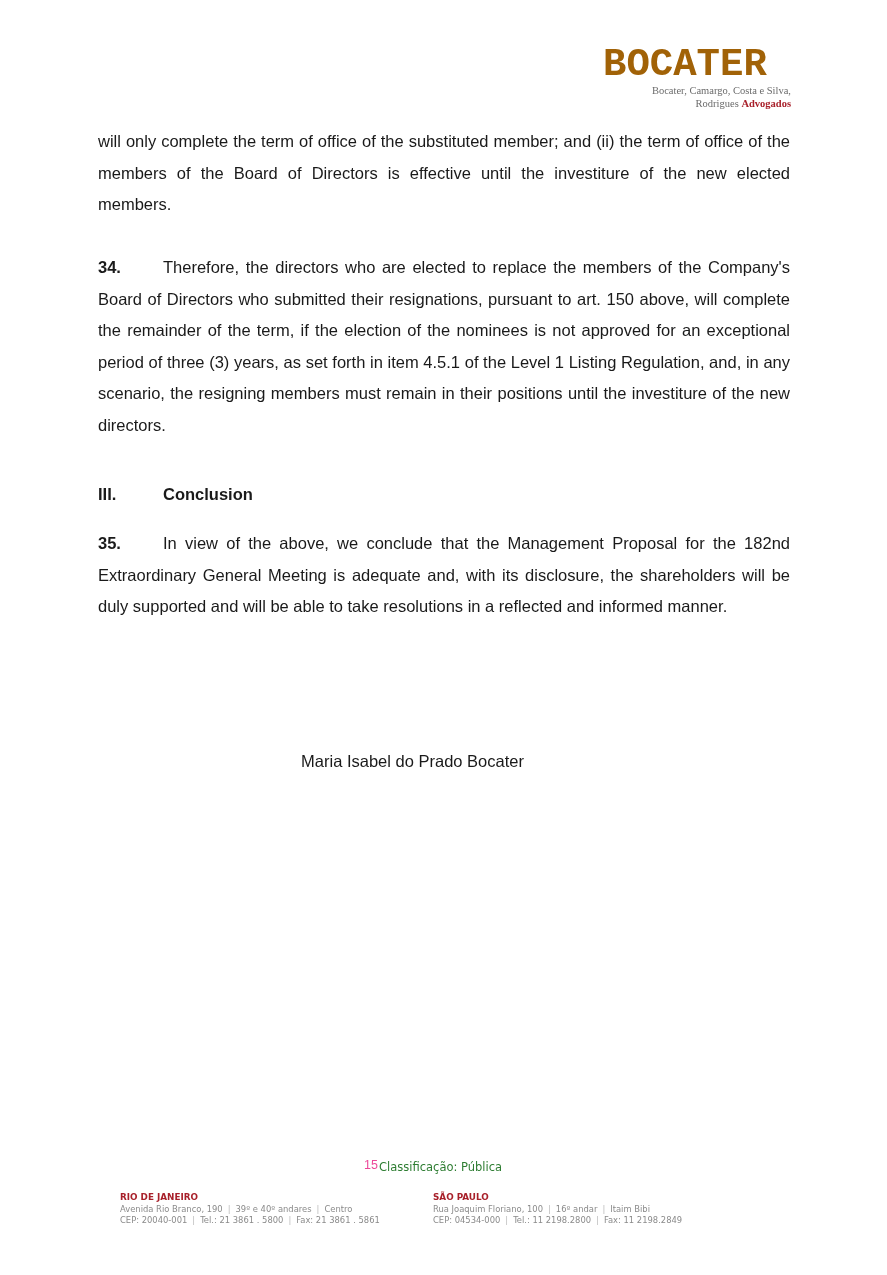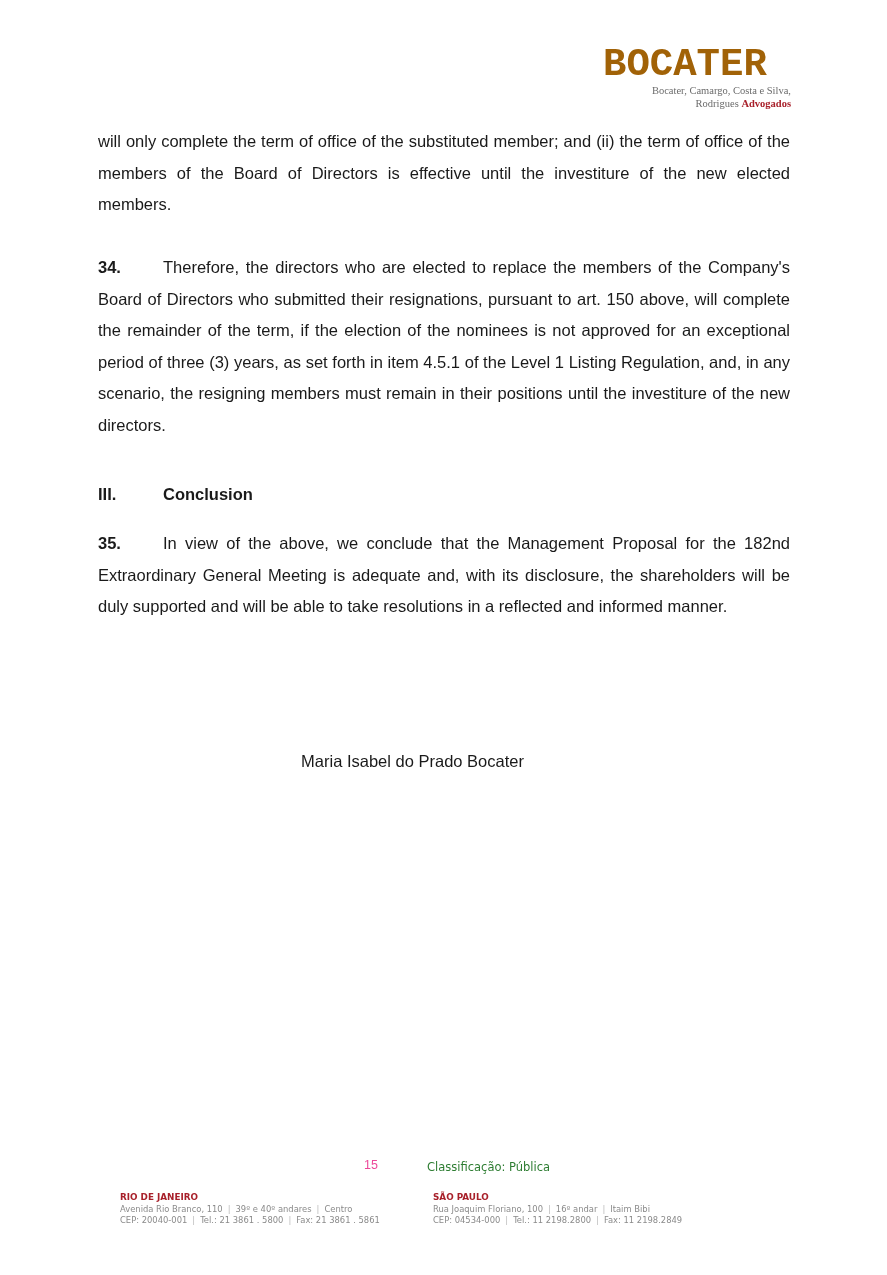--- a/index.html
+++ b/index.html
@@ -11,21 +11,21 @@
   .logo-sub { font-family: Liberation Serif, serif; font-size: 10.5px; color: #6b6b6b; line-height: 13px; }
   .logo-sub .red { color: #a8202a; font-weight: bold; }
   .para { position: absolute; left: 98px; width: 692px; font-size: 16.5px; line-height: 31.5px;
           text-align: justify; margin: 0; }
   .num { font-weight: bold; display: inline-block; width: 65px; }
   .heading { position: absolute; left: 98px; top: 466px; font-size: 16.5px; font-weight: bold; }
   .heading .num { width: 65px; margin-top: 19px; }
   .signature { position: absolute; left: 0; width: 825px; top: 752px; text-align: center; font-size: 16.5px; }
   .pageno { position: absolute; top: 1158px; left: 364px; font-size: 12.5px; color: #ec4899; }
   .classif { position: absolute; top: 1160px; left: 379px; font-family: "DejaVu Sans", sans-serif;
-             font-size: 11.5px; color: #2e7d32; margin-left: 48px; }
+             font-size: 11.5px; color: #2e7d32; }
   .office { position: absolute; top: 1192px; font-family: "DejaVu Sans", sans-serif; font-size: 8.4px;
             color: #8a8a8a; line-height: 11.5px; white-space: nowrap; }
   .office .city { color: #a8202a; font-weight: bold; font-size: 8.8px; }
   .sep { color: #bbbbbb; padding: 0 5px; }
 </style>
 </head>
 <body>
 
 <div class="logo">
   <div class="logo-word">BOCATER</div>
@@ -41,21 +41,21 @@
 
 <p class="para" style="top:528px;"><span class="num">35.</span><span>In view of the above, we conclude that the Management Proposal for the 182nd Extraordinary General Meeting is adequate and, with its disclosure, the shareholders will be duly supported and will be able to take resolutions in a reflected and informed manner.</span></p>
 
 <div class="signature">Maria Isabel do Prado Bocater</div>
 
 <div class="pageno">15</div>
 <div class="classif">Classificação: Pública</div>
 
 <div class="office" style="left:120px;">
   <div class="city">RIO DE JANEIRO</div>
-  <div><span>Avenida Rio Branco, 110</span><span class="sep">|</span><span>39º e 40º andares</span><span class="sep">|</span><span>Centro</span></div>
+  <div><span>Avenida Rio Branco, 190</span><span class="sep">|</span><span>39º e 40º andares</span><span class="sep">|</span><span>Centro</span></div>
   <div><span>CEP: 20040-001</span><span class="sep">|</span><span>Tel.: 21 3861 . 5800</span><span class="sep">|</span><span>Fax: 21 3861 . 5861</span></div>
 </div>
 
 <div class="office" style="left:433px;">
   <div class="city">SÃO PAULO</div>
   <div><span>Rua Joaquim Floriano, 100</span><span class="sep">|</span><span>16º andar</span><span class="sep">|</span><span>Itaim Bibi</span></div>
   <div><span>CEP: 04534-000</span><span class="sep">|</span><span>Tel.: 11 2198.2800</span><span class="sep">|</span><span>Fax: 11 2198.2849</span></div>
 </div>
 
 </body></html>

